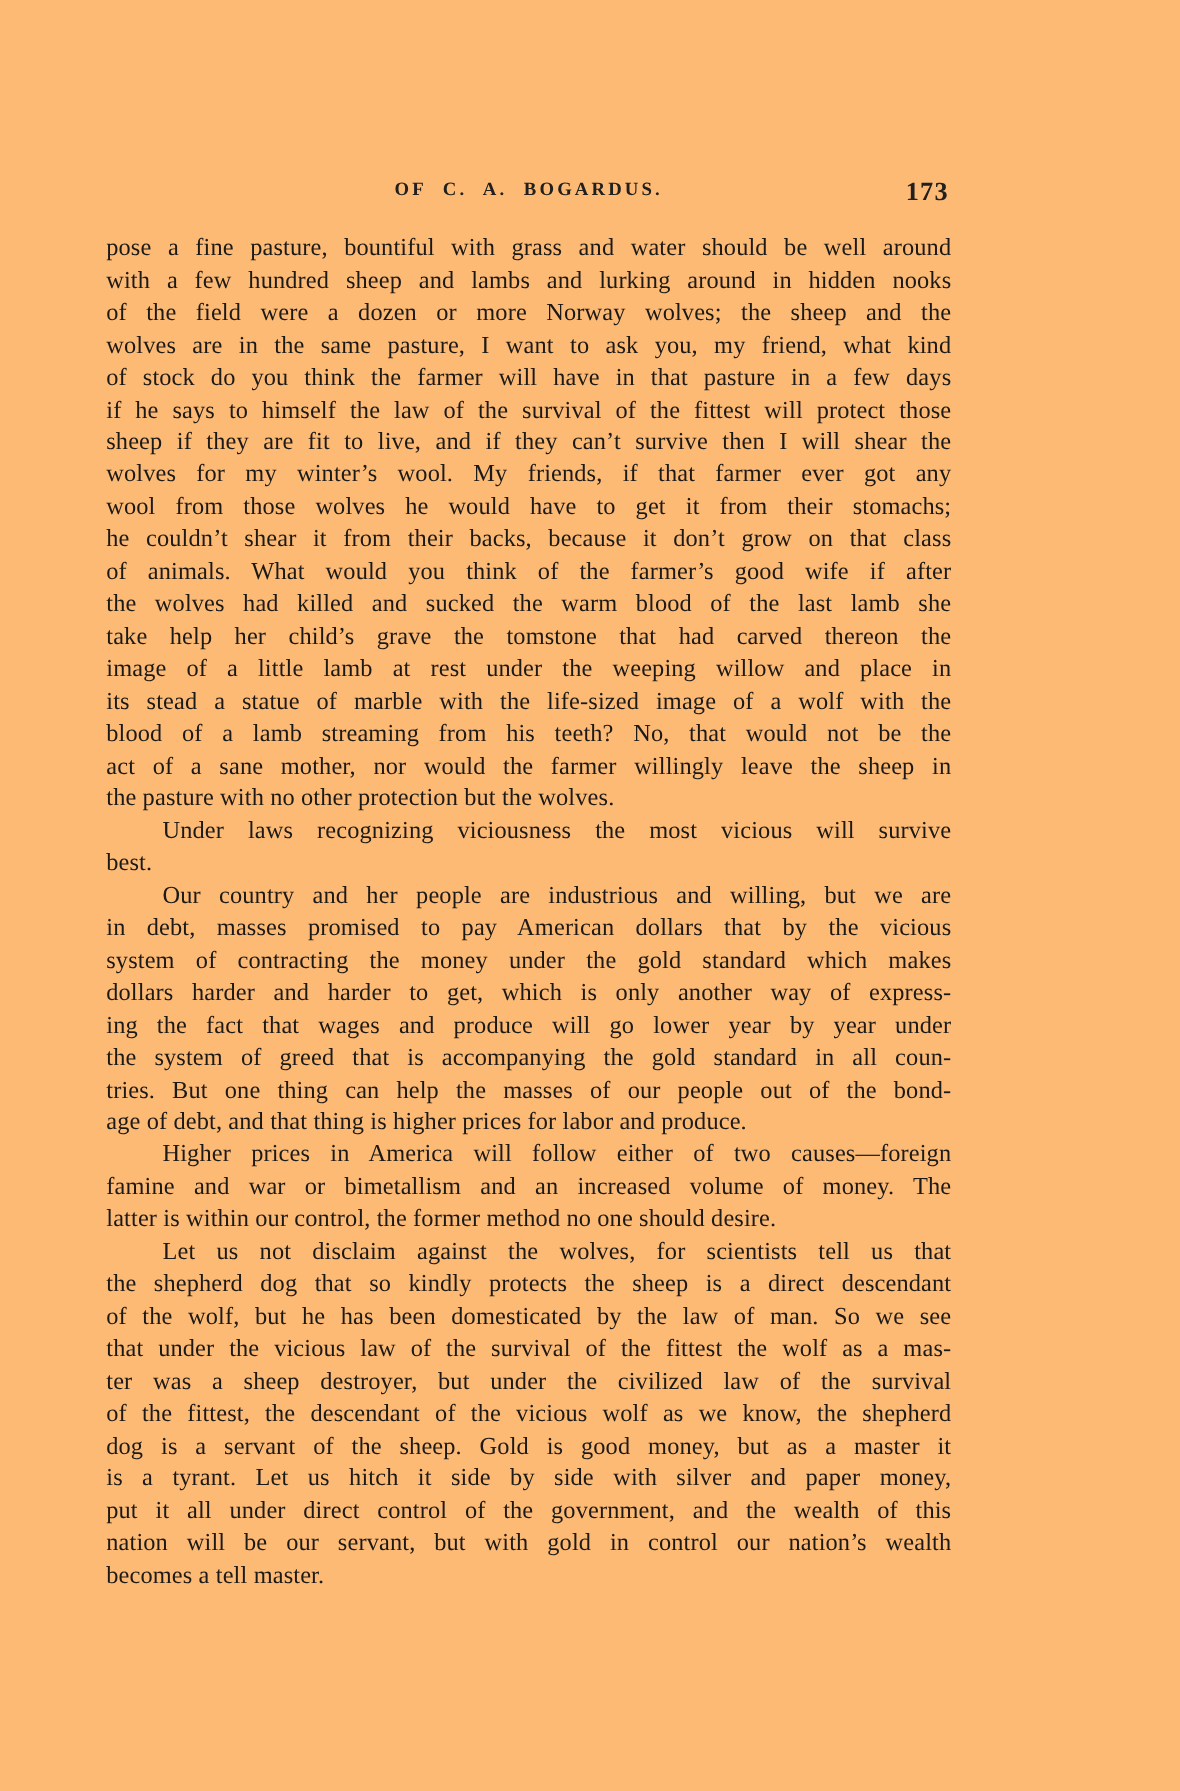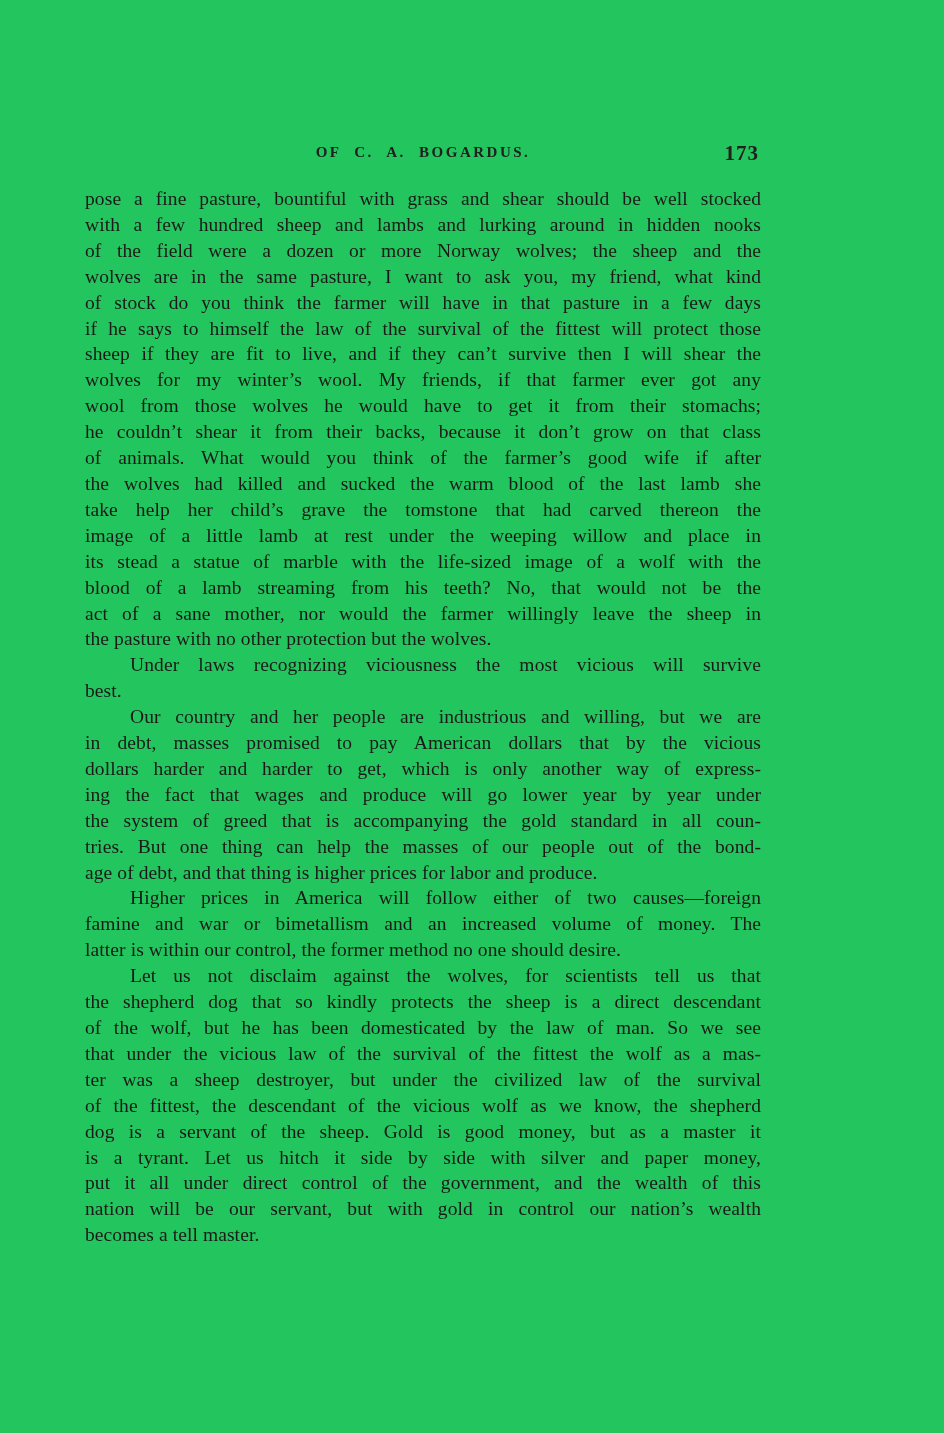--- a/index.html
+++ b/index.html
@@ -8,21 +8,21 @@
   }
   body {
     background: #e8e6e1;
     font-family: "Liberation Serif", "DejaVu Serif", serif;
   }
   .page {
     position: relative;
     width: 944px;
     height: 1433px;
     margin: 0 auto;
-    background: #22c55e;
+    background: #fdba74;
     color: #1c1a18;
     overflow: hidden;
   }
   .running-header {
     position: absolute;
     left: 85px;
     top: 144px;
     width: 676px;
     height: 24px;
   }
@@ -72,21 +72,21 @@
 </head>
 <body>
 
 <div class="page">
   <div class="running-header">
     <span class="running-title">OF C. A. BOGARDUS.</span>
     <span class="page-number">173</span>
   </div>
   <div class="body-text" id="body-text">
       <div class="paragraph">
-        <div class="line">pose a fine pasture, bountiful with grass and shear should be well stocked</div>
+        <div class="line">pose a fine pasture, bountiful with grass and water should be well around</div>
         <div class="line">with a few hundred sheep and lambs and lurking around in hidden nooks</div>
         <div class="line">of the field were a dozen or more Norway wolves; the sheep and the</div>
         <div class="line">wolves are in the same pasture, I want to ask you, my friend, what kind</div>
         <div class="line">of stock do you think the farmer will have in that pasture in a few days</div>
         <div class="line">if he says to himself the law of the survival of the fittest will protect those</div>
         <div class="line">sheep if they are fit to live, and if they can’t survive then I will shear the</div>
         <div class="line">wolves for my winter’s wool.  My friends, if that farmer ever got any</div>
         <div class="line">wool from those wolves he would have to get it from their stomachs;</div>
         <div class="line">he couldn’t shear it from their backs, because it don’t grow on that class</div>
         <div class="line">of animals.  What would you think of the farmer’s good wife if after</div>
@@ -98,20 +98,21 @@
         <div class="line">act of a sane mother, nor would the farmer willingly leave the sheep in</div>
         <div class="line last">the pasture with no other protection but the wolves.</div>
       </div>
       <div class="paragraph">
         <div class="line indent">Under laws recognizing viciousness the most vicious will survive</div>
         <div class="line last">best.</div>
       </div>
       <div class="paragraph">
         <div class="line indent">Our country and her people are industrious and willing, but we are</div>
         <div class="line">in debt, masses promised to pay American dollars that by the vicious</div>
+        <div class="line">system of contracting the money under the gold standard which makes</div>
         <div class="line">dollars harder and harder to get, which is only another way of express-</div>
         <div class="line">ing the fact that wages and produce will go lower year by year under</div>
         <div class="line">the system of greed that is accompanying the gold standard in all coun-</div>
         <div class="line">tries.  But one thing can help the masses of our people out of the bond-</div>
         <div class="line last">age of debt, and that thing is higher prices for labor and produce.</div>
       </div>
       <div class="paragraph">
         <div class="line indent">Higher prices in America will follow either of two causes—foreign</div>
         <div class="line">famine and war or bimetallism and an increased volume of money.  The</div>
         <div class="line last">latter is within our control, the former method no one should desire.</div>

